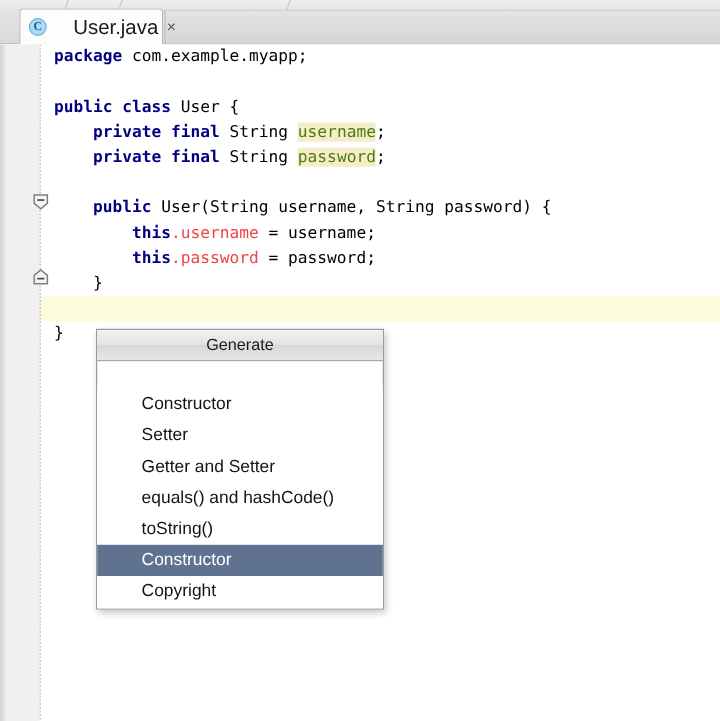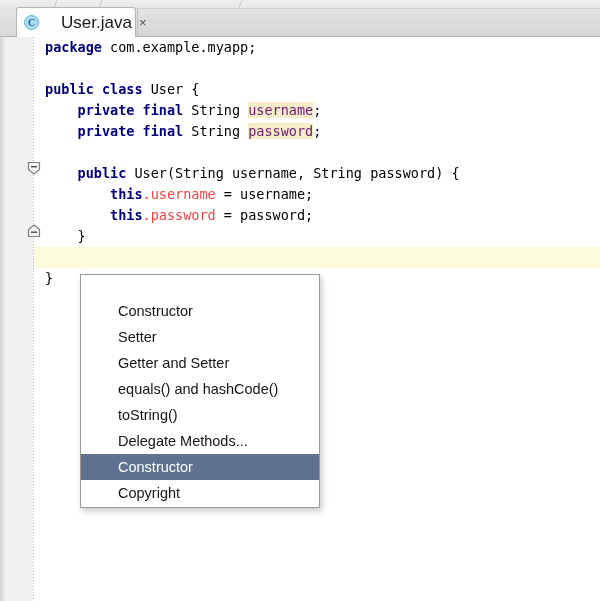--- a/index.html
+++ b/index.html
@@ -140,21 +140,21 @@
     left: 45px; top: 0;
     font-family: "DejaVu Sans Mono", monospace;
     font-size: 13.5px;
     line-height: 21px;
     color: #000000;
     white-space: pre;
   }
   .code .line { height: 21px; }
   .kw     { color: #000080; font-weight: bold; }
   .fld    { color: #ef4444; font-weight: normal; }
-  .hl     { background: #f5ecc8; color: #701a75; }
+  .hl     { background: #f5ecc8; color: #4d7c0f; }
   .plain  { color: #000000; }
 
   .current-line {
     position: absolute;
     left: 0; top: 0;
     width: 600px; height: 21px;
     background: #fcfbdc;
   }
   .current-line-gut {
     position: absolute;
@@ -244,25 +244,25 @@
       <svg width="14" height="14" viewBox="0 0 14 14">
         <path d="M1.5 12.5 H12.5 V5.5 L7 1 L1.5 5.5 Z" fill="#f5f5f5" stroke="#7d7d7d" stroke-width="1.2"></path>
         <rect x="4" y="7.5" width="6" height="1.4" fill="#4a4a4a"></rect>
       </svg>
     </div>
 
     <div class="code" id="code-lines"><div class="line"><span class="kw">package</span><span class="plain"> com.example.myapp;</span></div><div class="line">&nbsp;</div><div class="line"><span class="kw">public class</span><span class="plain"> User {</span></div><div class="line"><span class="plain">    </span><span class="kw">private final</span><span class="plain"> String </span><span class="hl">username</span><span class="plain">;</span></div><div class="line"><span class="plain">    </span><span class="kw">private final</span><span class="plain"> String </span><span class="hl">password</span><span class="plain">;</span></div><div class="line">&nbsp;</div><div class="line"><span class="plain">    </span><span class="kw">public</span><span class="plain"> User(String username, String password) {</span></div><div class="line"><span class="plain">        </span><span class="kw">this</span><span class="fld">.username</span><span class="plain"> = username;</span></div><div class="line"><span class="plain">        </span><span class="kw">this</span><span class="fld">.password</span><span class="plain"> = password;</span></div><div class="line"><span class="plain">    }</span></div><div class="line">&nbsp;</div><div class="line"><span class="plain">}</span></div></div>
   </div>
 
   <div class="popup">
+    <div class="popup-header">Generate</div>
     <div class="popup-list" id="popup-list">
         <div class="menu-item">Constructor</div>
         <div class="menu-item">Setter</div>
         <div class="menu-item">Getter and Setter</div>
         <div class="menu-item">equals() and hashCode()</div>
         <div class="menu-item">toString()</div>
-        <div class="menu-item">Delegate Methods...</div>
         <div class="menu-item selected">Constructor</div>
         <div class="menu-item">Copyright</div>
       </div>
   </div>
 
 </div>
 
 </body></html>

